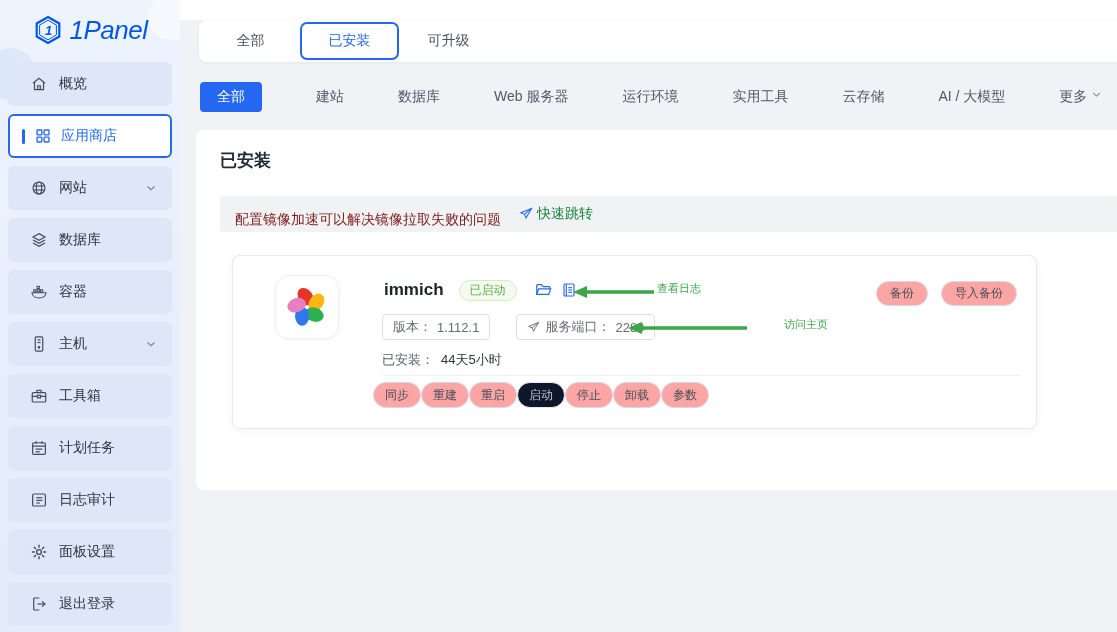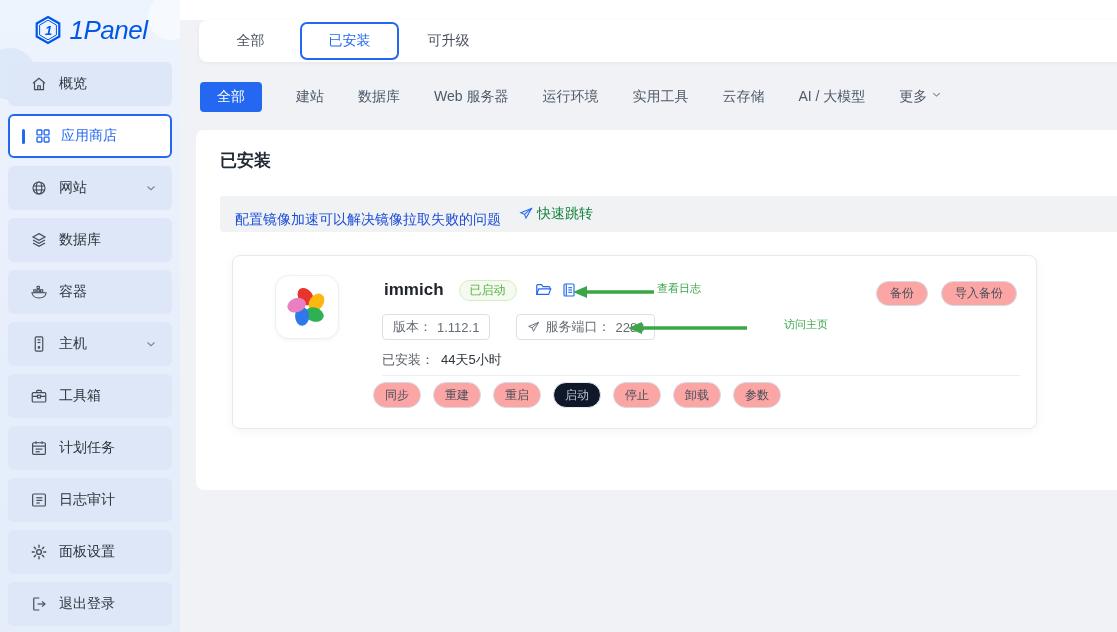--- a/index.html
+++ b/index.html
@@ -27,49 +27,49 @@
   .tabcard{position:absolute;left:199px;top:20px;width:930px;height:42px;background:#fff;border-radius:8px;
     box-shadow:0 1px 4px rgba(20,40,80,.05);display:flex;align-items:center;padding-left:2px;}
   .tab{width:99px;height:38px;display:flex;align-items:center;justify-content:center;
     font-size:14px;color:#4a5260;cursor:pointer;}
   .tab.active{border:2px solid #2468f2;border-radius:7px;color:#2468f2;font-weight:500;background:#fff;}
 
   
   .catrow{position:absolute;left:200px;top:82px;height:30px;display:flex;align-items:center;}
   .cat-pill{height:30px;padding:0 17px;border-radius:4px;background:#2468f2;color:#fff;font-size:14px;
     display:flex;align-items:center;cursor:pointer;}
-  .cat{font-size:14px;color:#4e5969;margin-left:34px;cursor:pointer;display:flex;gap:3px;}
+  .cat{font-size:14px;color:#4e5969;margin-left:54px;cursor:pointer;display:flex;gap:3px;}
   .cat:first-of-type{margin-left:22px;}
 
   
   .panel{position:absolute;left:196px;top:130px;width:940px;height:360px;background:#fff;border-radius:8px;z-index:1;}
   .page-title{position:absolute;left:24px;top:19px;font-size:17px;font-weight:bold;color:#212b36;}
   .notice{position:absolute;left:24px;top:66px;width:912px;height:36px;background:#f0f2f4;border-radius:4px;
     display:flex;align-items:center;padding-left:15px;}
-  .notice-text{font-size:14px;color:#1d4ed8;margin-top:12px;}
+  .notice-text{font-size:14px;color:#7f1d1d;margin-top:12px;}
   .quick-jump{margin-left:18px;display:flex;align-items:center;gap:4px;color:#15803d;font-size:14px;cursor:pointer;}
 
   
   .appcard{position:absolute;left:36px;top:125px;width:805px;height:174px;background:#fff;
     border:1px solid #e6e9f0;border-radius:8px;box-shadow:0 2px 10px rgba(30,40,60,.05);}
   .app-icon-box{position:absolute;left:42px;top:19px;width:64px;height:64px;border:1px solid #edf0f5;border-radius:14px;
     background:#fff;box-shadow:0 1px 4px rgba(0,0,0,.05);display:flex;align-items:center;justify-content:center;}
   .titlerow{position:absolute;left:151px;top:22px;height:24px;display:flex;align-items:center;}
   .app-name{font-size:17px;font-weight:600;color:#20242b;}
   .status-badge{margin-left:15px;height:21px;line-height:19px;padding:0 10px;border-radius:11px;
     background:#f4faef;border:1px solid #d3ecc2;color:#55b13e;font-size:12px;}
   .icon-btn{margin-left:18px;cursor:pointer;display:flex;align-items:center;}
   .icon-btn + .icon-btn{margin-left:9px;}
   .boxrow{position:absolute;left:149px;top:58px;height:26px;display:flex;gap:26px;}
   .infobox{height:26px;border:1px solid #dcdfe6;border-radius:4px;display:flex;align-items:center;
     padding:0 10px;font-size:13px;color:#666c75;gap:5px;}
   .installedrow{position:absolute;left:149px;top:95px;font-size:13px;color:#5a5f66;}
   .installedrow b{font-weight:normal;color:#2f353d;margin-left:7px;}
   .cardline{position:absolute;left:149px;right:16px;top:119px;height:1px;background:#edf0f3;}
-  .btnrow{position:absolute;left:140px;top:126px;display:flex;gap:12px;}
+  .btnrow{position:absolute;left:140px;top:126px;display:flex;}
   .pill-btn{height:26px;border-radius:13px;border:1px solid #d6dae1;background:#fca5a5;color:#494f59;
     font-size:12px;display:flex;align-items:center;padding:0 11px;cursor:pointer;}
   .pill-btn.disabled{background:#0f172a;color:#bfc5cd;border-color:#e7eaef;cursor:not-allowed;}
   .backuprow{position:absolute;left:643px;top:25px;display:flex;gap:13px;}
   .backuprow .pill-btn{height:25px;padding:0 13px;}
 
   
   .ann{position:absolute;color:#3aa647;font-size:11px;font-weight:500;}
   .ann-arrow{position:absolute;}
 </style>

